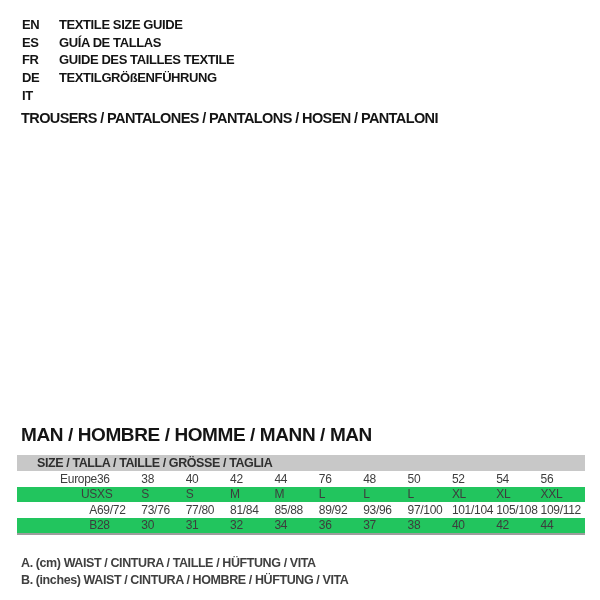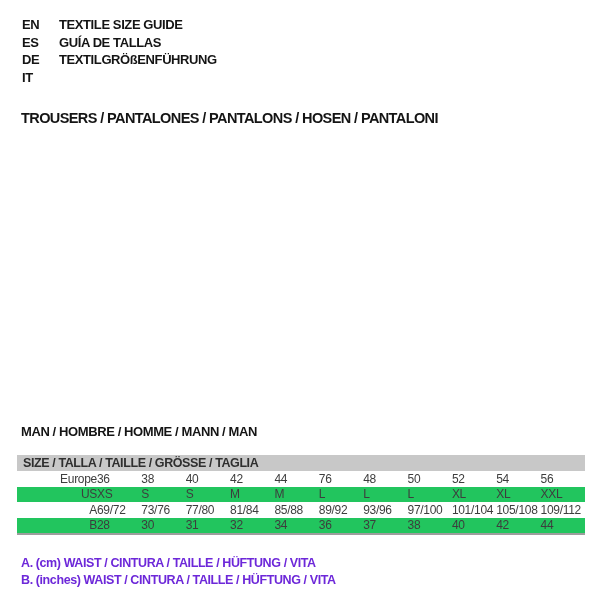--- a/index.html
+++ b/index.html
@@ -14,49 +14,53 @@
   .lang-code { flex:0 0 37px; }
   
   .category-title { position:absolute; left:21px; top:110px; font-size:14.5px;
     font-weight:bold; color:#141414; letter-spacing:-0.6px; white-space:nowrap; }
   
   .figure-area { position:absolute; left:395px; top:5px; width:200px; height:382px; }
   .figure-area svg { position:absolute; left:0; top:0; }
   .ab-label { position:absolute; left:162px; top:150px; font-size:11.5px;
     font-weight:bold; color:#141414; letter-spacing:-0.3px; }
   
-  .section-title { position:absolute; left:21px; top:424px; font-size:13px;
+  .section-title { position:absolute; left:21px; top:424px; font-size:19px;
     font-weight:bold; color:#141414; letter-spacing:-0.4px; }
   
   .size-table { position:absolute; left:17px; top:455px; width:568px;
     border-collapse:collapse; table-layout:fixed; font-size:12px; color:#3d3d3d;
     letter-spacing:-0.3px; border-bottom:2px solid #9d9d9d; }
   .size-table td { padding:0; margin:0; text-align:left; height:15.5px; vertical-align:middle; }
   .size-table td.row-label { text-align:right; padding-left:7px; }
-  .size-table tr.table-header td { background:#c8c8c8; text-align:left; padding-left:6px;
+  .size-table tr.table-header td { background:#c8c8c8; text-align:left; padding-left:20px;
     font-weight:bold; font-size:12.5px; color:#2f2f2f; height:16px; letter-spacing:-0.4px; }
   .size-table tr.alt td { background:#22c55e; }
   
   .footnotes { position:absolute; left:21px; top:555px; }
   .footnote { font-size:12.5px; line-height:16.5px; font-weight:bold;
-    color:#6d28d9; letter-spacing:-0.4px; white-space:nowrap; }
+    color:#404040; letter-spacing:-0.4px; white-space:nowrap; }
 </style>
 </head>
 <body>
 
 <div class="page">
 
   <div class="lang-list">
     <div class="lang-row">
       <span class="lang-code">EN</span>
       <span class="lang-label">TEXTILE SIZE GUIDE</span>
     </div>
     <div class="lang-row">
       <span class="lang-code">ES</span>
       <span class="lang-label">GUÍA DE TALLAS</span>
+    </div>
+    <div class="lang-row">
+      <span class="lang-code">FR</span>
+      <span class="lang-label">GUIDE DES TAILLES TEXTILE</span>
     </div>
     <div class="lang-row">
       <span class="lang-code">DE</span>
       <span class="lang-label">TEXTILGRÖßENFÜHRUNG</span>
     </div>
     <div class="lang-row">
       <span class="lang-code">IT</span>
     </div>
   </div>
 
@@ -138,16 +142,16 @@
         <td>38</td>
         <td>40</td>
         <td>42</td>
         <td>44</td>
       </tr>
     </tbody>
   </table>
 
   <div class="footnotes">
     <div class="footnote">A. (cm) WAIST / CINTURA / TAILLE / HÜFTUNG / VITA</div>
-    <div class="footnote">B. (inches) WAIST / CINTURA / TAILLE / HÜFTUNG / VITA</div>
+    <div class="footnote">B. (inches) WAIST / CINTURA / HOMBRE / HÜFTUNG / VITA</div>
   </div>
 
 </div>
 
 </body></html>

